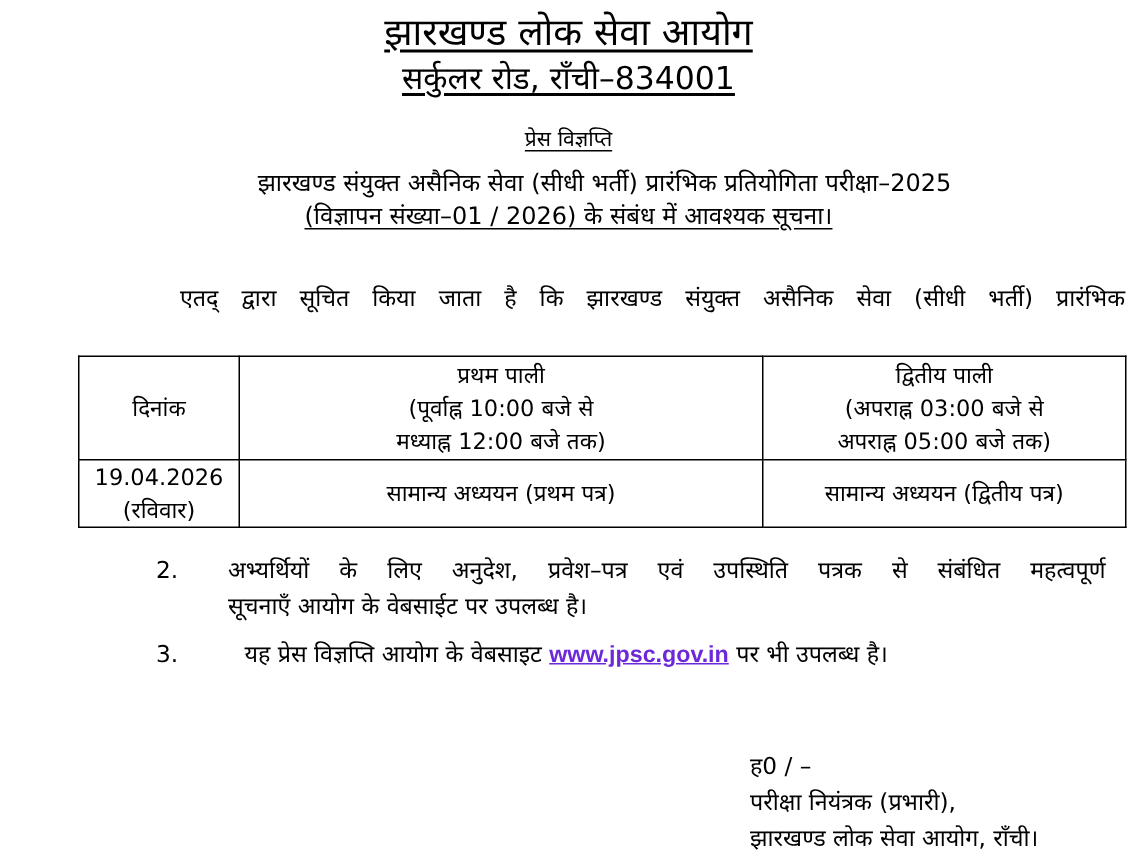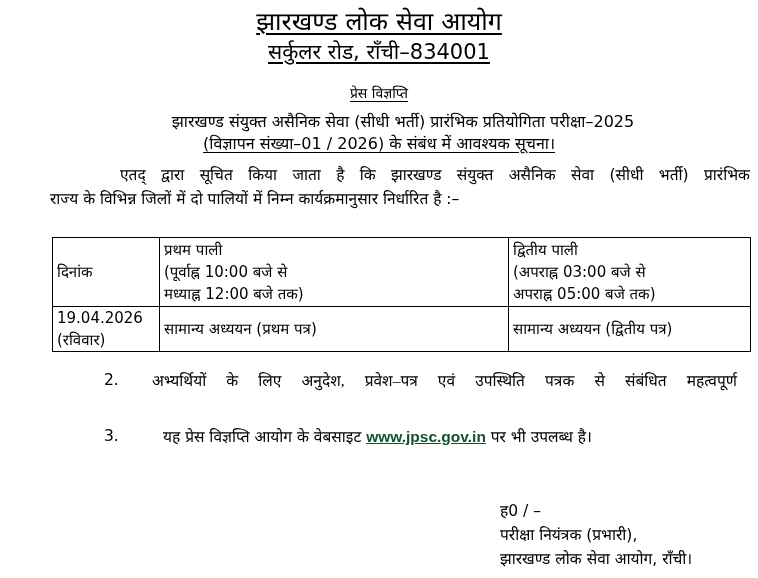--- a/index.html
+++ b/index.html
@@ -12,36 +12,36 @@
   .center { left: 0; width: 758px; text-align: center; }
   .u { text-decoration: underline; text-underline-offset: 3px; }
   .h1 { top: 6px; font-size: 25px; line-height: 32px; }
   .h2 { top: 38px; font-size: 21px; line-height: 28px; text-align: center; }
   .h3 { top: 80px; font-size: 14px; line-height: 26px; }
   .subj { font-size: 16px; line-height: 22px; }
   .subj1 { top: 111px; padding-left: 24px; }
   .subj2 { top: 133px; text-align: center; }
   .para { left: 50px; width: 700px; font-size: 15.5px; line-height: 23.5px; text-align: justify; }
   .para .line { display: block; white-space: nowrap; }
-  .para .line.just { text-align: justify; text-align-last: justify; }
+  .para .line.just { text-align: justify; text-align-last: justify; margin-top: 24px; }
   table.sched {
     position: absolute; left: 52px; top: 237px; width: 699px;
     border-collapse: collapse; font-size: 15px;
   }
   table.sched td {
-    border: 1.5px solid #000; text-align: left; vertical-align: middle;
+    border: 1.5px solid #000; text-align: center; vertical-align: middle;
     line-height: 22px; padding: 0 4px;
   }
   table.sched .c1 { width: 98px; }
   table.sched .c2 { width: 340px; }
   .item { font-size: 15.5px; line-height: 23.5px; }
   .num { left: 104px; }
-  .itxt { left: 152px; width: 585px; font-family: Liberation Serif, serif; }
+  .itxt { left: 152px; width: 585px; }
   .sig { left: 500px; width: 258px; text-align: left; font-size: 15.5px; line-height: 23.5px; }
-  .link { font-weight: bold; font-family: "Liberation Sans", sans-serif; text-decoration: underline; color: #14532d; }
+  .link { font-weight: bold; font-family: "Liberation Sans", sans-serif; text-decoration: underline; color: #6d28d9; }
 </style>
 </head>
 <body>
 
 <div>
 
   <div class="abs center h1">
     <span class="u">झारखण्ड लोक सेवा आयोग</span>
   </div>
   <div class="abs center h2">
@@ -51,21 +51,20 @@
     <span class="u">प्रेस विज्ञप्ति</span>
   </div>
 
   <div class="abs center subj subj1">झारखण्ड संयुक्त असैनिक सेवा (सीधी भर्ती) प्रारंभिक प्रतियोगिता परीक्षा–2025</div>
   <div class="abs center subj subj2">
     <span class="u">(विज्ञापन संख्या–01 / 2026) के संबंध में आवश्यक सूचना।</span>
   </div>
 
   <div class="abs para" style="top:164px;">
     <span class="line just" style="padding-left:70px;">एतद् द्वारा सूचित किया जाता है कि झारखण्ड संयुक्त असैनिक सेवा (सीधी भर्ती) प्रारंभिक</span>
-    <span class="line">राज्य के विभिन्न जिलों में दो पालियों में निम्न कार्यक्रमानुसार निर्धारित है :–</span>
   </div>
 
   <table class="sched">
     <tbody>
         <tr>
       <td class="c1" style="height:68px;">दिनांक</td>
       <td class="c2">
         <div>प्रथम पाली</div>
         <div>(पूर्वाह्न 10:00 बजे से</div>
         <div>मध्याह्न 12:00 बजे तक)</div>
@@ -83,20 +82,21 @@
       </td>
       <td>सामान्य अध्ययन (प्रथम पत्र)</td>
       <td>सामान्य अध्ययन (द्वितीय पत्र)</td>
     </tr>
   </tbody>
     </table>
 
   <div class="abs item num" style="top:369px;">2.</div>
   <div class="abs item itxt" style="top:369px;">
     <span style="display:block; text-align:justify; text-align-last:justify; white-space:nowrap;">अभ्यर्थियों के लिए अनुदेश, प्रवेश–पत्र एवं उपस्थिति पत्रक से संबंधित महत्वपूर्ण</span>
+    <span style="display:block;">सूचनाएँ आयोग के वेबसाईट पर उपलब्ध है।</span>
   </div>
 
   <div class="abs item num" style="top:425px;">3.</div>
   <div class="abs item" style="top:425px; left:163px;">
     <span>यह प्रेस विज्ञप्ति आयोग के वेबसाइट </span><a class="link" href="#">www.jpsc.gov.in</a><span> पर भी उपलब्ध है।</span>
   </div>
 
   <div class="abs sig" style="top:500px;">ह0 / –</div>
   <div class="abs sig" style="top:524px;">परीक्षा नियंत्रक (प्रभारी),</div>
   <div class="abs sig" style="top:548px;">झारखण्ड लोक सेवा आयोग, राँची।</div>

